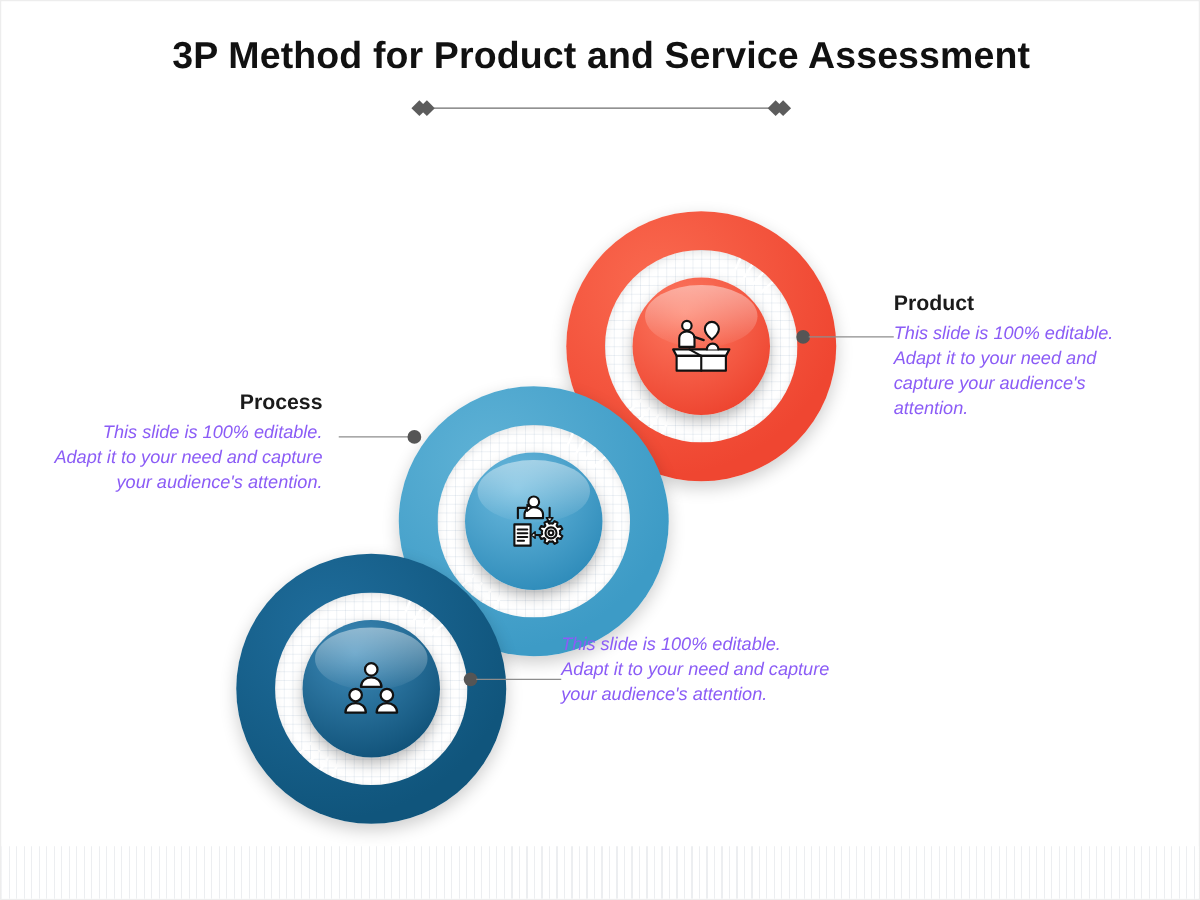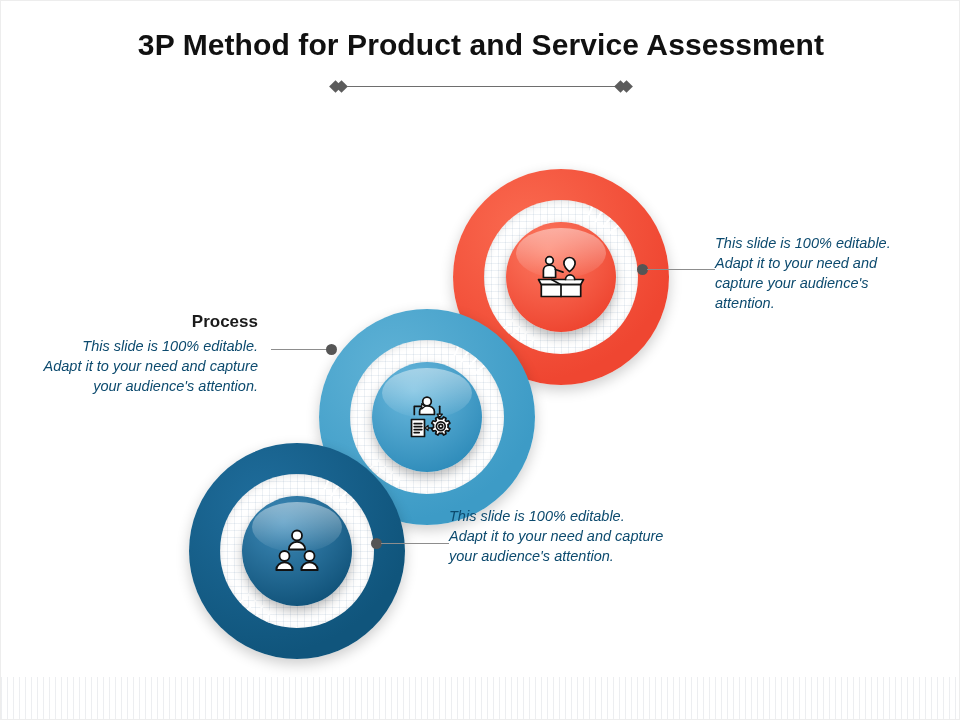--- a/index.html
+++ b/index.html
@@ -226,21 +226,21 @@
     font-size: 17px;
     font-weight: bold;
     color: #1b1b1b;
     margin: 0 0 4px 0;
     line-height: 1.2;
   }
   .tb-body {
     font-family: "Liberation Sans", sans-serif;
     font-style: italic;
     font-size: 14.5px;
-    color: #0c4a6e;
+    color: #8b5cf6;
     line-height: 1.38;
     margin: 0;
   }
 
   #tb-product { left: 714px; top: 232px; width: 205px; text-align: left; }
   #tb-process { left: 42px;  top: 311px; width: 215px; text-align: right; }
   #tb-people  { left: 448px; top: 505px; width: 215px; text-align: left; }
 </style>
 </head>
 <body>
@@ -298,20 +298,21 @@
       </svg>
     </div>
   </div>
 
   <div class="connector" id="conn-product">
     <span class="dot"></span>
     <span class="line"></span>
   </div>
 
   <div class="textblock" id="tb-product">
+    <p class="tb-heading">Product</p>
     <p class="tb-body">This slide is 100% editable. Adapt it to your need and capture your audience's attention.</p>
   </div>
 
   <div class="node" id="node-process">
     <div class="outer-ring"></div>
     <div class="mid-disc"></div>
     <div class="ticks">
       <i style="transform:rotate(24deg) translateY(-77px)"></i>
       <i style="transform:rotate(32deg) translateY(-77px)"></i>
       <i style="transform:rotate(40deg) translateY(-77px)"></i>

